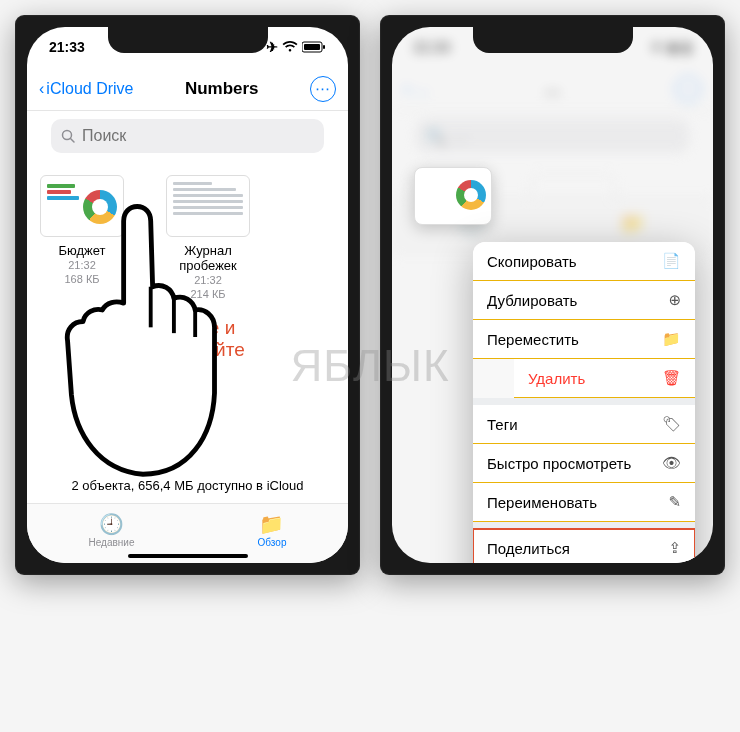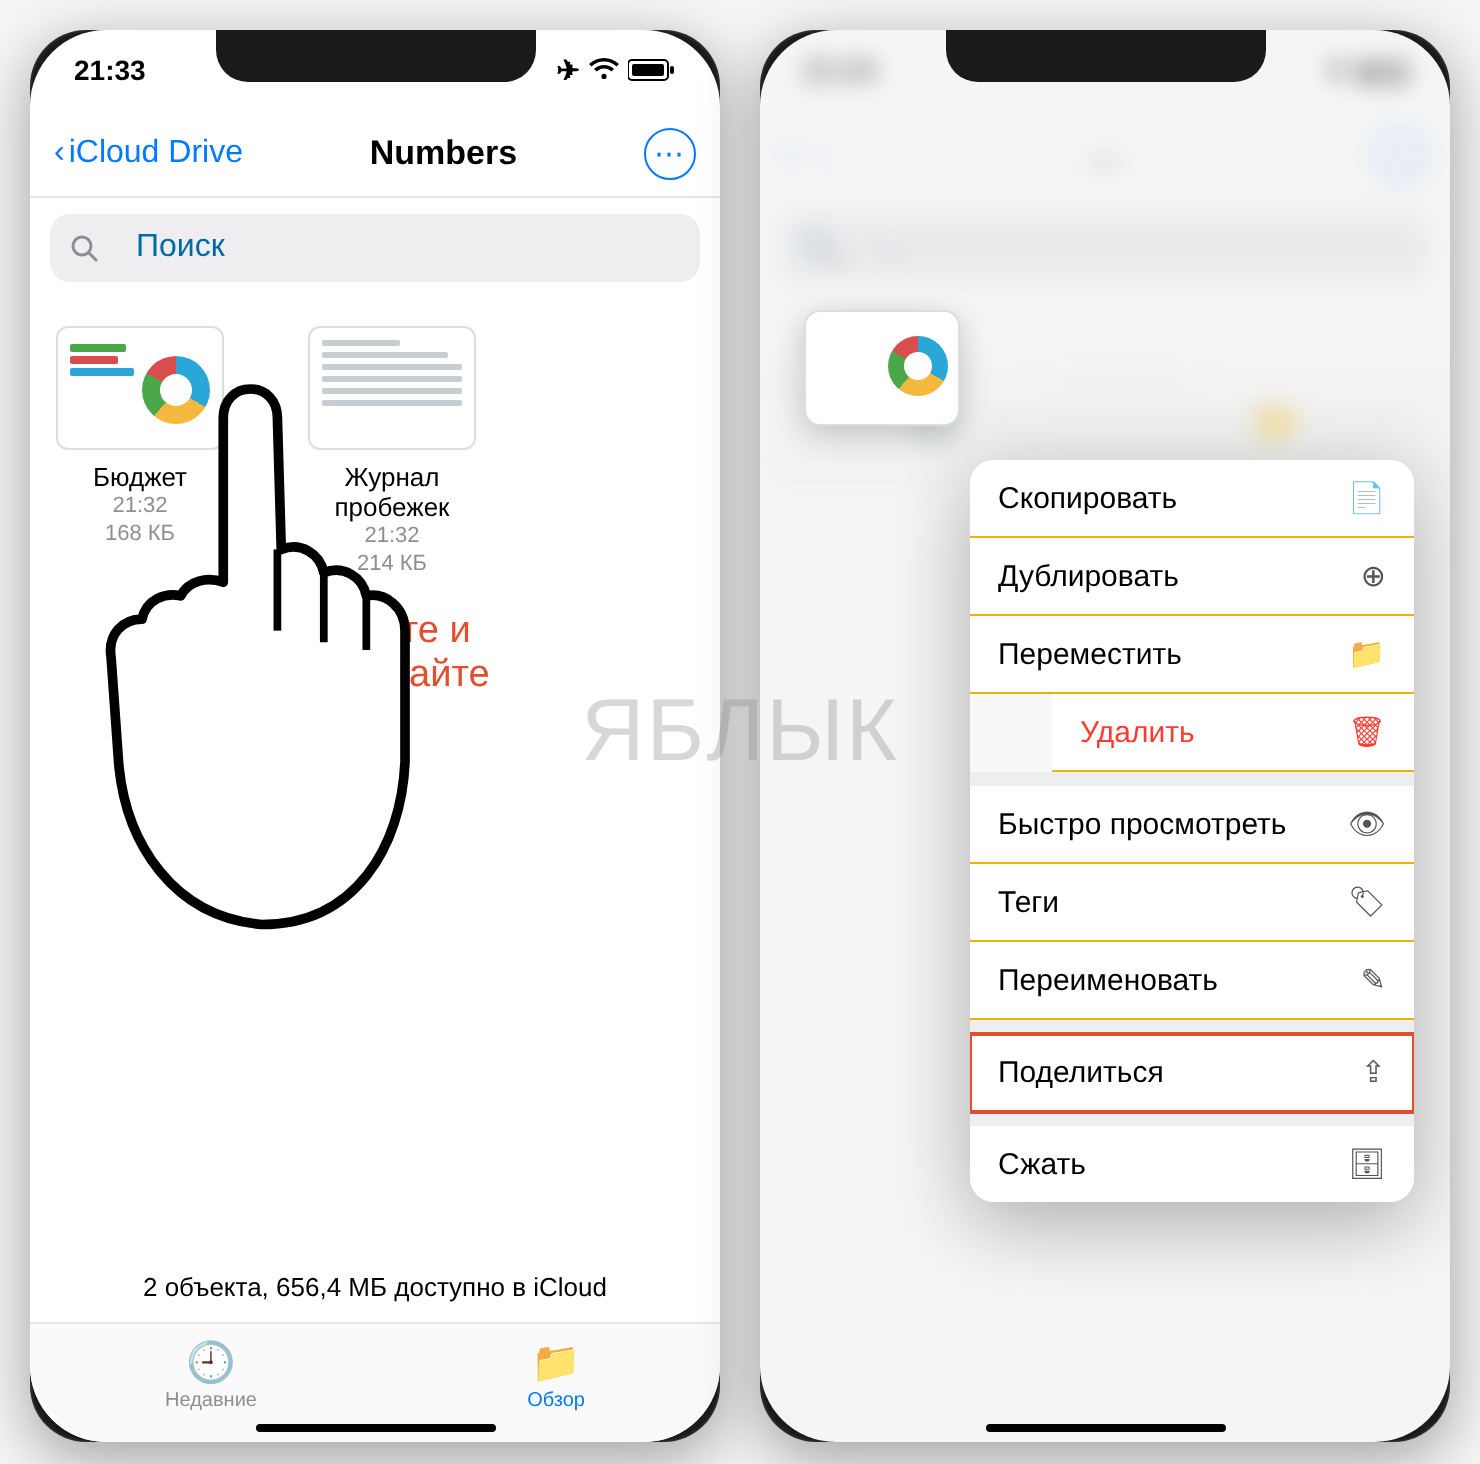--- a/index.html
+++ b/index.html
@@ -1,22 +1,23 @@
 <!DOCTYPE html>
 <html><head>
 <meta charset="utf-8">
 <style>
   * { box-sizing: border-box; margin: 0; padding: 0; font-family: -apple-system, "Helvetica Neue", Arial, sans-serif; }
   body { background: #f5f5f5; width: 740px; height: 732px; position: relative; }
   .stage { display: flex; gap: 20px; padding: 15px; justify-content: center; }
 
   .phone {
-    width: 345px; height: 706px;
+    width: 345px; height: 560px;
     background: #1a1a1a;
-    border-radius: 28px;
+    border-radius: 9px;
+    padding: 12px;
     box-shadow: 0 8px 30px rgba(0,0,0,.35), inset 0 0 2px rgba(255,255,255,.2);
     position: relative;
   }
   .screen {
     width: 100%; height: 100%;
     background: #fff;
     border-radius: 38px;
     overflow: hidden;
     position: relative;
   }
@@ -36,23 +37,23 @@
     padding: 0 12px; border-bottom: 1px solid #e5e5e5;
   }
   .back { color: #007aff; font-size: 16px; display: flex; align-items: center; gap: 2px; }
   .title { font-weight: 600; font-size: 17px; color: #000; }
   .more-btn {
     width: 26px; height: 26px; border: 1.5px solid #007aff; border-radius: 50%;
     display: flex; align-items: center; justify-content: center; color: #007aff; font-size: 15px;
     letter-spacing: 1px;
   }
   .search {
-    margin: 8px 10px; background: #eeeef0; border-radius: 10px;
-    height: 34px; display: flex; align-items: center; padding: 0 10px; color: #0369a1; font-size: 16px;
-    gap: 18px;
+    margin: 8px 24px; background: #eeeef0; border-radius: 10px;
+    height: 34px; display: flex; align-items: center; padding: 0 10px; color: #737373; font-size: 16px;
+    gap: 6px;
   }
   .content { padding: 14px 10px; display: flex; gap: 36px; }
   .file { width: 90px; text-align: center; }
   .thumb {
     width: 84px; height: 62px; background: #fff; border: 1px solid #ddd; border-radius: 6px;
     margin: 0 auto 6px; position: relative; overflow: hidden;
   }
   .thumb .donut {
     position: absolute; right: 6px; top: 14px; width: 34px; height: 34px; border-radius: 50%;
     background: conic-gradient(#2aa6d8 0 120deg, #f5b83e 120deg 220deg, #4aa84a 220deg 300deg, #d94d4d 300deg 360deg);
@@ -291,26 +292,26 @@
           <div class="menu-item">
             <span>Переместить</span>
             <span class="mi-icon">📁</span>
           </div>
           <div class="menu-item dest">
             <span>Удалить</span>
             <span class="mi-icon">🗑</span>
           </div>
           <div class="menu-sep"></div>
           <div class="menu-item">
+            <span>Теги</span>
+            <span class="mi-icon">🏷</span>
+          </div>
+          <div class="menu-item">
             <span>Быстро просмотреть</span>
             <span class="mi-icon">👁</span>
-          </div>
-          <div class="menu-item">
-            <span>Теги</span>
-            <span class="mi-icon">🏷</span>
           </div>
           <div class="menu-item">
             <span>Переименовать</span>
             <span class="mi-icon">✎</span>
           </div>
           <div class="menu-sep"></div>
           <div class="menu-item hl">
             <span>Поделиться</span>
             <span class="mi-icon">⇪</span>
           </div>

